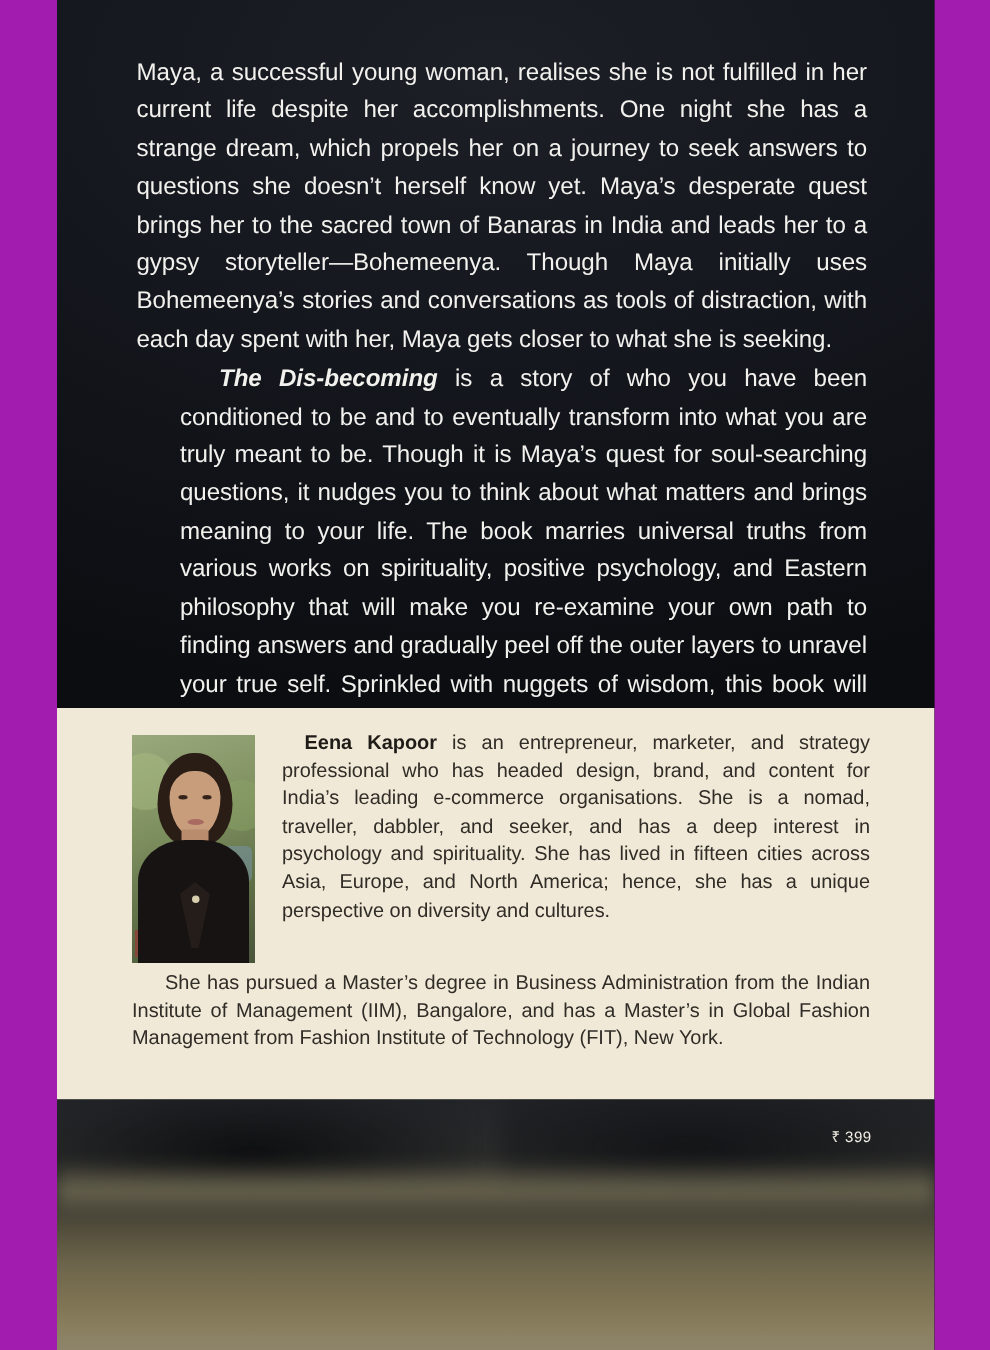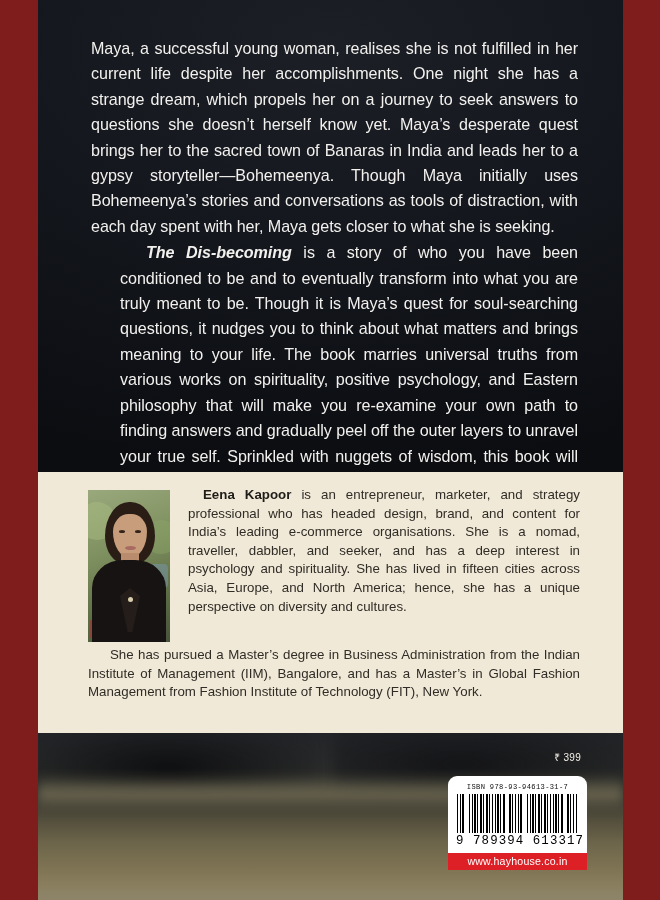--- a/index.html
+++ b/index.html
@@ -10,21 +10,21 @@
     height: 900px;
     background: #ffffff;
     font-family: "Liberation Sans", sans-serif;
     overflow: hidden;
   }
 
   .page {
     position: relative;
     width: 660px;
     height: 900px;
-    background: #7f1d1d;
+    background: #a21caf;
   }
 
   
   .cover {
     position: absolute;
     left: 38px;
     top: 0px;
     width: 585px;
     height: 900px;
     overflow: hidden;
@@ -385,22 +385,16 @@
 
     <section class="imprint-panel">
       <span class="cloud-a"></span>
       <span class="cloud-b"></span>
       <span class="horizon-haze"></span>
 
       <div class="price">₹ 399</div>
 
 
 
-      <div class="barcode-card">
-        <div class="isbn-text">ISBN 978-93-94613-31-7</div>
-        <div class="bars"></div>
-        <div class="barcode-digits">9  789394  613317</div>
-        <div class="barcode-url">www.hayhouse.co.in</div>
-      </div>
     </section>
 
   </div>
 </div>
 
 </body></html>

